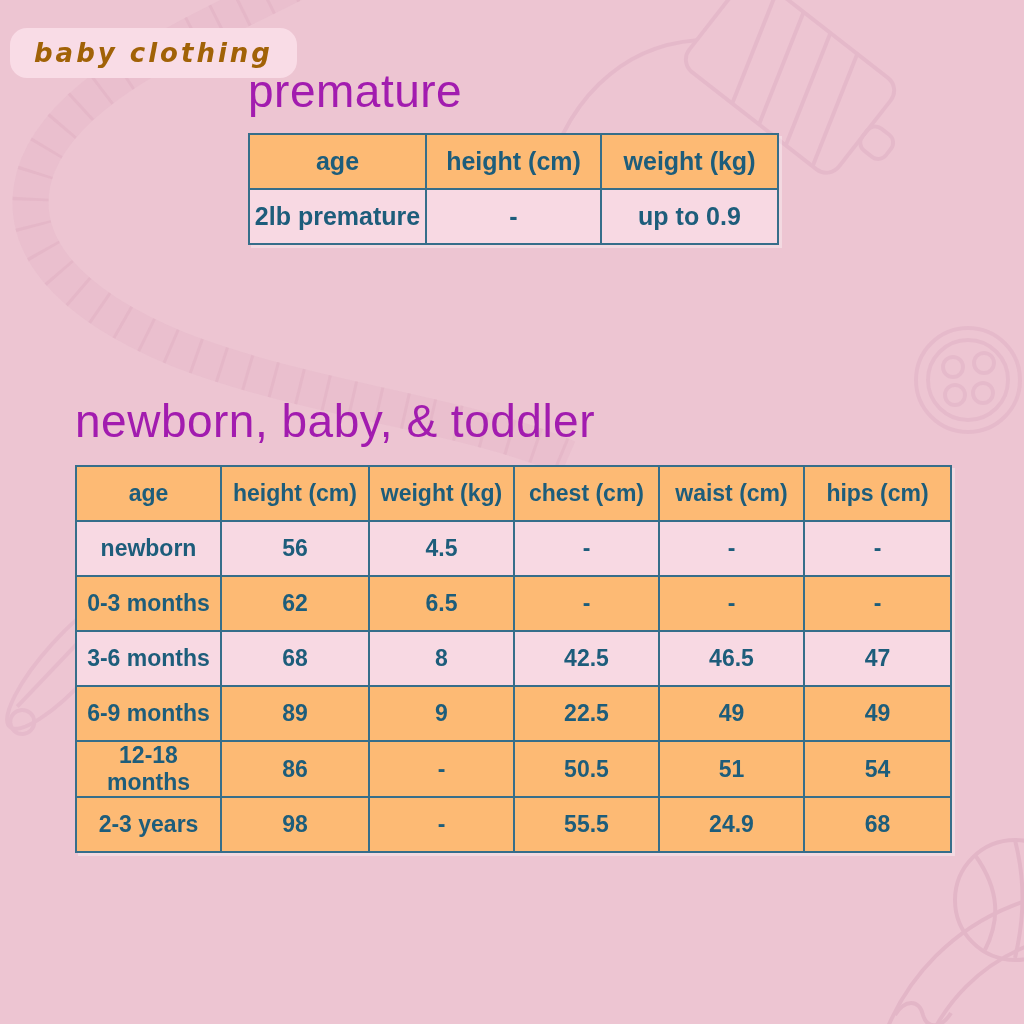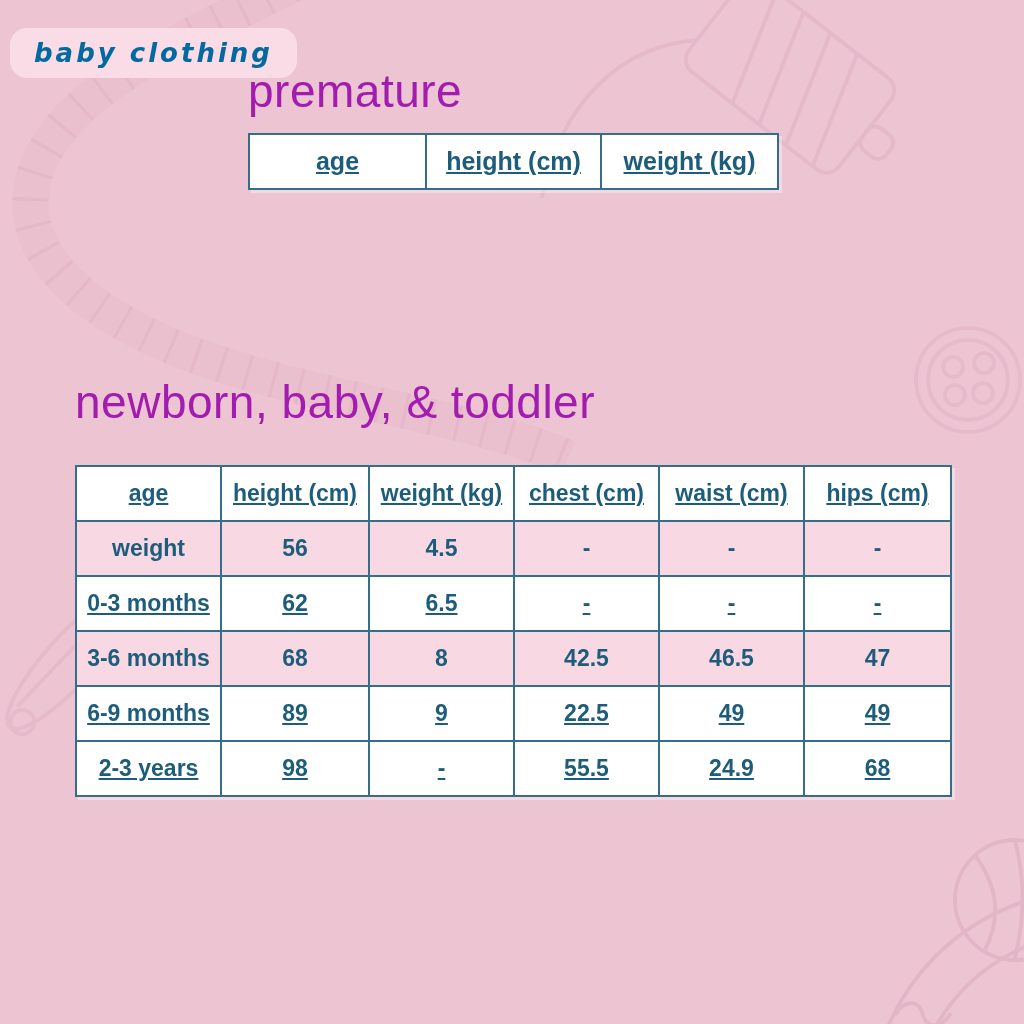--- a/index.html
+++ b/index.html
@@ -16,32 +16,32 @@
   .badge{
     position:absolute;left:10px;top:28px;z-index:2;
     background:#f9dce6;
     border-radius:17px;
     padding:10px 24px;
     font-family:"DejaVu Sans", sans-serif;
     font-style:italic;
     font-weight:bold;
     font-size:26px;
     letter-spacing:3px;
-    color:#0369a1;
+    color:#a16207;
   }
 
   .title{
     position:absolute;z-index:2;
     font-weight:normal;
     font-size:46px;
     letter-spacing:0.5px;
     color:#a21caf;
   }
   .title-premature{left:248px;top:64px;width:529px;}
-  .title-toddler{left:75px;top:375px;width:875px;}
+  .title-toddler{left:75px;top:394px;width:875px;}
 
   table{
     position:absolute;z-index:1;
     border-collapse:collapse;
     table-layout:fixed;
     box-shadow:3px 3px 0 rgba(255,255,255,0.35);
   }
   td,th{
     border:2px solid #366e8a;
     text-align:center;
@@ -52,21 +52,21 @@
     overflow:hidden;
   }
   .premature-table{left:248px;top:133px;width:529px;}
   .premature-table tr{height:55px;}
   .premature-table td,.premature-table th{font-size:25px;}
 
   .toddler-table{left:75px;top:465px;width:875px;}
   .toddler-table tr{height:55px;}
   .toddler-table td,.toddler-table th{font-size:23px;}
 
-  .row-lav td,.row-lav th{background:#ffffff;text-decoration:underline;}
+  .row-lav td,.row-lav th{background:#fdba74;}
   .row-pink td{background:#f8d9e3;}
 </style>
 </head>
 <body>
 
 <svg class="decor-layer" viewBox="0 0 1024 1024">
   <g fill="none" stroke="#d9a4bb">
     <path d="M340,-40 C220,25 75,75 38,165 C8,242 70,305 180,350 C310,400 470,415 568,458" stroke-width="36" opacity="0.16"></path>
     <path d="M340,-40 C220,25 75,75 38,165 C8,242 70,305 180,350 C310,400 470,415 568,458" stroke-width="36" opacity="0.30" stroke-dasharray="3 24"></path>
   </g>
@@ -109,20 +109,25 @@
       <col style="width:177px">
       <col style="width:175px">
       <col style="width:177px">
     </colgroup>
   <tbody>
       <tr class="row-lav">
     <th>age</th>
     <th>height (cm)</th>
     <th>weight (kg)</th>
   </tr>
+  <tr class="row-pink">
+    <td>2lb premature</td>
+    <td>-</td>
+    <td>up to 0.9</td>
+  </tr>
 </tbody>
   </table>
 
 <div class="title title-toddler">newborn, baby, &amp; toddler</div>
 
 <table class="toddler-table">
   <colgroup>
     <col style="width:145px">
       <col style="width:148px">
       <col style="width:145px">
@@ -133,21 +138,21 @@
   <tbody>
       <tr class="row-lav">
     <th>age</th>
     <th>height (cm)</th>
     <th>weight (kg)</th>
     <th>chest (cm)</th>
     <th>waist (cm)</th>
     <th>hips (cm)</th>
   </tr>
   <tr class="row-pink">
-    <td>weight</td>
+    <td>newborn</td>
     <td>56</td>
     <td>4.5</td>
     <td>-</td>
     <td>-</td>
     <td>-</td>
   </tr>
   <tr class="row-lav">
     <td>0-3 months</td>
     <td>62</td>
     <td>6.5</td>
@@ -165,20 +170,28 @@
   </tr>
   <tr class="row-lav">
     <td>6-9 months</td>
     <td>89</td>
     <td>9</td>
     <td>22.5</td>
     <td>49</td>
     <td>49</td>
   </tr>
   <tr class="row-lav">
+    <td>12-18 months</td>
+    <td>86</td>
+    <td>-</td>
+    <td>50.5</td>
+    <td>51</td>
+    <td>54</td>
+  </tr>
+  <tr class="row-lav">
     <td>2-3 years</td>
     <td>98</td>
     <td>-</td>
     <td>55.5</td>
     <td>24.9</td>
     <td>68</td>
   </tr>
 </tbody>
   </table>
 

